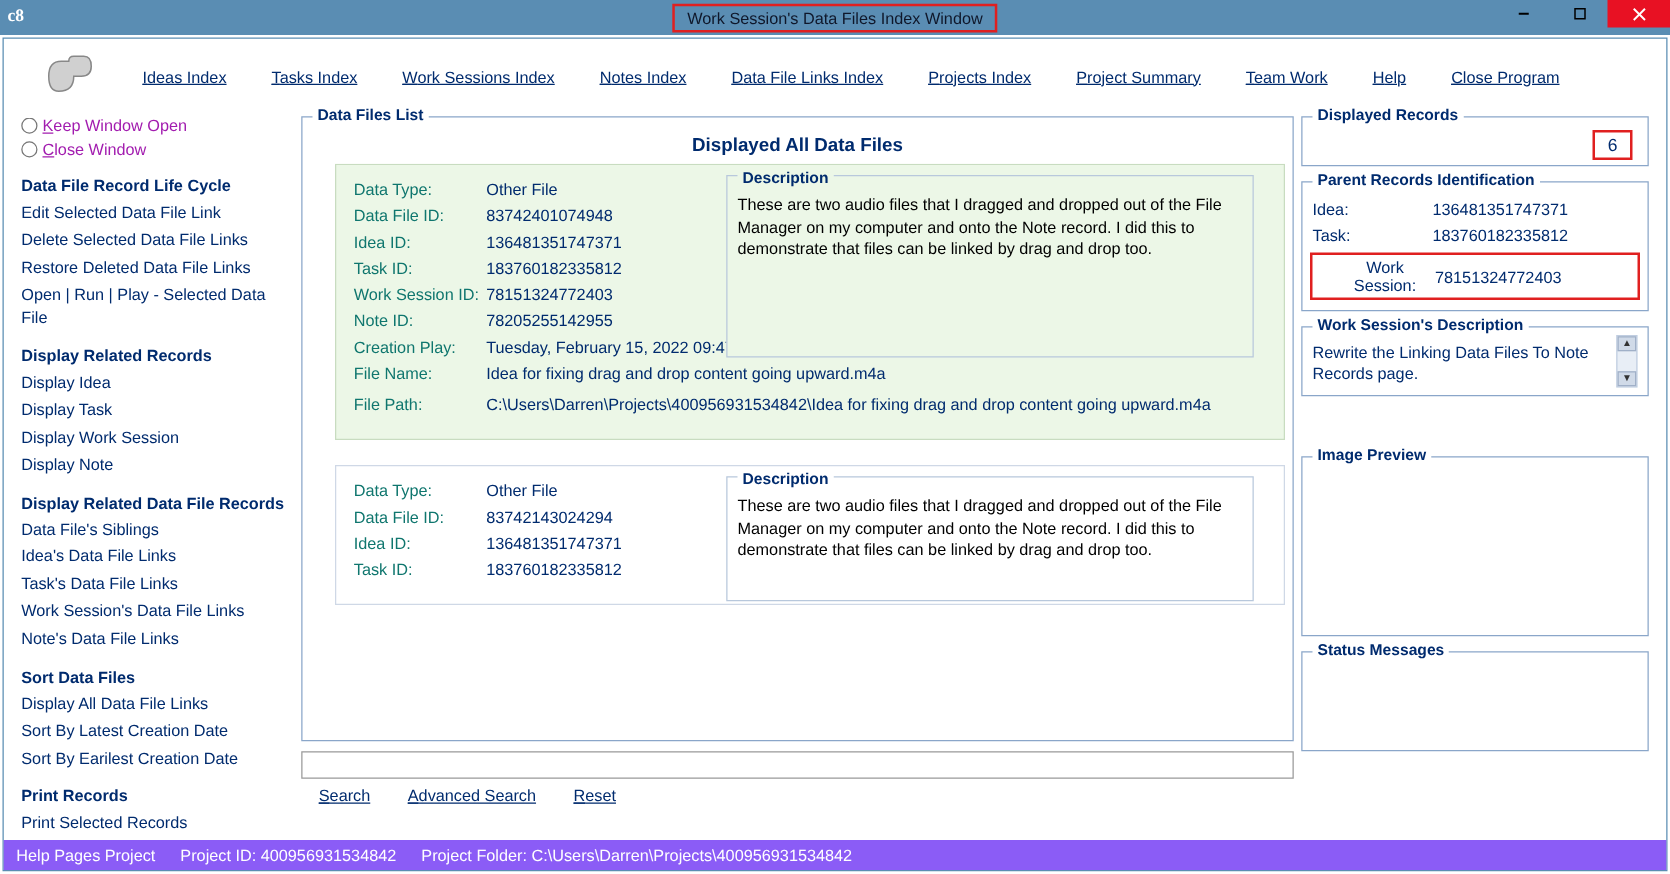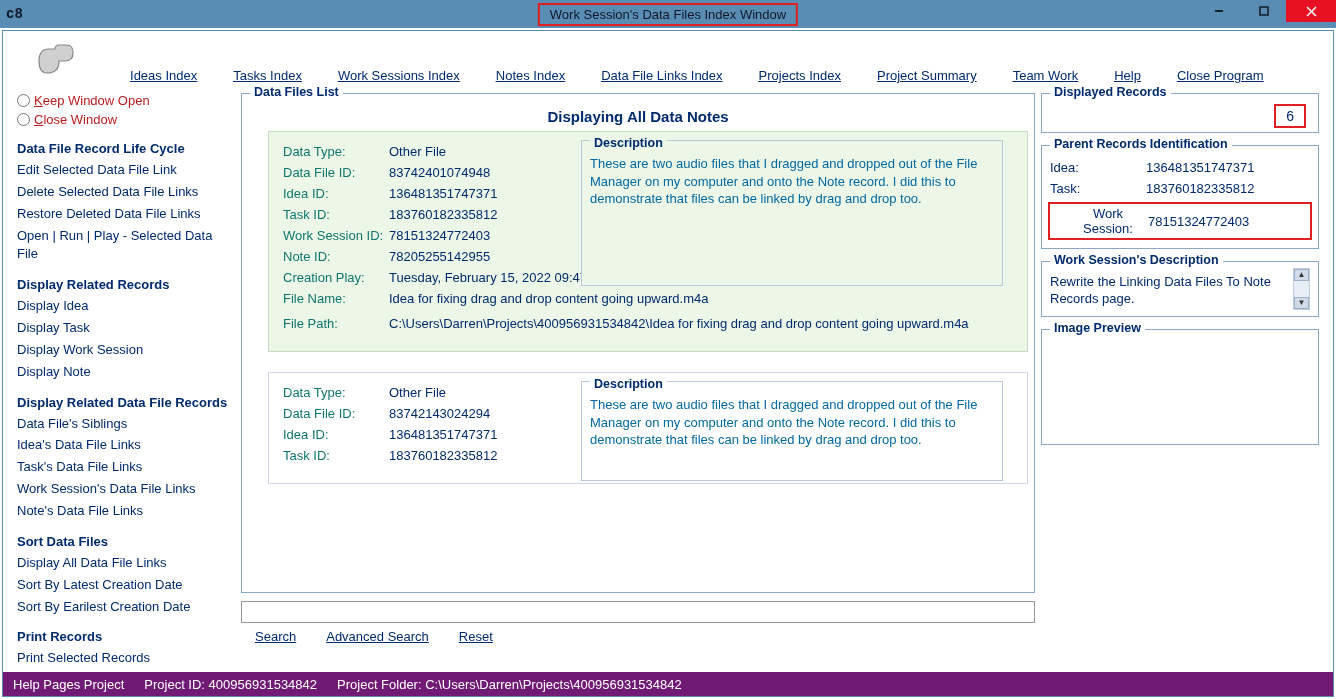--- a/index.html
+++ b/index.html
@@ -1,45 +1,45 @@
 <!DOCTYPE html>
 <html><head>
 <meta charset="utf-8">
 <style>
 * { box-sizing: border-box; margin: 0; padding: 0; font-family: "Segoe UI", Tahoma, sans-serif; }
 body { width: 1336px; height: 699px; background: #fff; overflow: hidden; position: relative; }
 
 
 .titlebar { height: 28px; background: #5a8db3; display: flex; align-items: center; position: relative; }
-.titlebar .icon-left { margin-left: 6px; color: #0f172a; font-size: 14px; font-weight: bold; font-family: Liberation Mono, monospace; }
+.titlebar .icon-left { margin-left: 6px; color: #ffffff; font-size: 14px; font-weight: bold; font-family: Liberation Serif, serif; }
 .titlebar .title { position: absolute; left: 50%; transform: translateX(-50%); color: #0f172a; font-size: 13px; border: 2px solid #e02020; padding: 2px 10px; background: #5a8db3; }
 .titlebar .win-controls { position: absolute; right: 0; top: 0; display: flex; height: 22px; }
 .titlebar .win-btn { width: 45px; height: 22px; display: flex; align-items: center; justify-content: center; color: #000; font-size: 12px; }
 .titlebar .win-btn.close { background: #e81123; color: #fff; width: 50px; }
 .titlebar .win-btn.min svg, .titlebar .win-btn.max svg { stroke: #000; }
 .titlebar .win-btn.close svg { stroke: #fff; }
 
 
 .inner-border { border: 1px solid #5a8db3; margin: 2px; height: calc(100% - 32px); background: #fff; position: relative; }
 
 
-.topmenu { display: flex; align-items: flex-end; padding: 8px 20px 10px 30px; gap: 45px; }
+.topmenu { display: flex; align-items: center; padding: 8px 20px 10px 30px; gap: 29px; }
 .logo { width: 44px; height: 44px; }
 .menu-links { display: flex; gap: 36px; margin-left: 8px; }
 .menu-links a { color: #002b6e; font-size: 13px; text-decoration: underline; cursor: pointer; }
 .menu-links a::first-letter { text-decoration: underline; }
 
 
 .content { display: flex; padding: 0 14px; height: calc(100% - 100px); gap: 6px; }
 
 
 .sidebar { width: 218px; flex-shrink: 0; font-size: 13px; display: flex; flex-direction: column; gap: 3px; }
 .sidebar .radio-row { display: flex; align-items: center; gap: 4px; margin-bottom: 1px; }
 .sidebar .radio-row input { margin: 0; }
-.sidebar .radio-row label { color: #b91c1c; }
+.sidebar .radio-row label { color: #a21caf; }
 .sidebar .radio-row label span.ul { text-decoration: underline; }
 .sidebar .group-title { color: #002b6e; font-weight: bold; font-size: 13px; margin-top: 10px; margin-bottom: 2px; }
 .sidebar .link { color: #002b6e; cursor: pointer; line-height: 1.45; }
 
 
 .center { flex: 1; position: relative; }
 .fieldset { border: 1px solid #8aa6c9; position: relative; padding: 0; }
 .fieldset > .legend { position: absolute; top: -9px; left: 8px; background: #fff; padding: 0 4px; color: #002b6e; font-size: 12.5px; font-weight: bold; }
 .data-list-fieldset { height: 500px; }
 .listing-title { text-align: center; color: #002b6e; font-size: 15px; font-weight: bold; padding: 14px 0 6px 0; }
@@ -50,21 +50,21 @@
 .records-scroll::-webkit-scrollbar-thumb { background: #d0dae8; border: 1px solid #a0b0c8; }
 .records-scroll::-webkit-scrollbar-button { background: #d0dae8; border: 1px solid #a0b0c8; height: 18px; }
 
 .record-card { background: #ecf7e7; border: 1px solid #c8dcc0; padding: 12px 14px 14px 14px; margin-bottom: 20px; position: relative; }
 .record-card.alt { background: #fff; border: 1px solid #cfd8e6; }
 .record-row { display: flex; margin-bottom: 6px; font-size: 13px; }
 .record-row .k { width: 106px; color: #0f766e; flex-shrink: 0; }
 .record-row .v { color: #002b6e; }
 .desc-box { position: absolute; top: 8px; right: 24px; width: 422px; border: 1px solid #b8c8dc; padding: 4px 8px 8px 8px; background: inherit; }
 .desc-box .dlegend { position: relative; top: -12px; background: inherit; display: inline-block; padding: 0 4px; color: #002b6e; font-weight: bold; font-size: 12.5px; }
-.desc-box .dtext { font-size: 13px; color: #0369a1; margin-top: -8px; line-height: 1.35; }
+.desc-box .dtext { font-size: 13px; color: #000000; margin-top: -8px; line-height: 1.35; }
 .desc-box.bg-white .dlegend { background: #fff; }
 .desc-box.bg-green .dlegend { background: #ecf7e7; }
 
 
 .search-row { margin-top: 8px; }
 .search-row input { width: 100%; border: 1px solid #999; height: 22px; padding: 2px 4px; }
 .search-links { margin-top: 6px; display: flex; gap: 30px; padding-left: 14px; }
 .search-links a { color: #002b6e; font-size: 13px; text-decoration: underline; cursor: pointer; }
 
 
@@ -76,25 +76,25 @@
 .parent-row { display: flex; font-size: 13px; margin-bottom: 6px; align-items: center; }
 .parent-row .pk { width: 96px; color: #002b6e; }
 .parent-row .pv { color: #002b6e; }
 .parent-row.highlight { border: 2px solid #e02020; padding: 2px 0; margin: 2px -2px 0 -2px; }
 .parent-row.highlight .pk { padding-left: 18px; width: 98px; text-align: center; }
 
 .ws-desc-box { font-size: 13px; color: #002b6e; line-height: 1.3; position: relative; padding-right: 34px; }
 .mini-scroll { position: absolute; right: 0; top: 0; width: 17px; height: 42px; background: #e8eef6; border: 1px solid #c0cde0; display: flex; flex-direction: column; justify-content: space-between; }
 .mini-scroll .arr { height: 12px; background: #d0dae8; border: 1px solid #a0b0c8; font-size: 8px; text-align: center; line-height: 10px; color: #333; }
 
-.img-preview { height: 116px; }
+.img-preview { height: 144px; margin-top: 36px; }
 .status-box { height: 80px; }
 
 
-.statusbar { position: absolute; bottom: 0; left: 0; right: 0; height: 24px; background: #701a75; color: #fff; display: flex; align-items: center; padding: 0 10px; font-size: 13px; gap: 20px; }
+.statusbar { position: absolute; bottom: 0; left: 0; right: 0; height: 24px; background: #8b5cf6; color: #fff; display: flex; align-items: center; padding: 0 10px; font-size: 13px; gap: 20px; }
 
 </style>
 </head>
 <body>
 
 <div class="titlebar">
   <span class="icon-left">c8</span>
   <span class="title">Work Session's Data Files Index Window</span>
   <div class="win-controls">
     <div class="win-btn min">
@@ -172,21 +172,21 @@
       <div class="link">Sort By Latest Creation Date</div>
       <div class="link">Sort By Earilest Creation Date</div>
 
       <div class="group-title">Print Records</div>
       <div class="link">Print Selected Records</div>
     </div>
 
     <div class="center">
       <div class="fieldset data-list-fieldset">
         <div class="legend">Data Files List</div>
-        <div class="listing-title">Displaying All Data Notes</div>
+        <div class="listing-title">Displayed All Data Files</div>
 
         <div class="records-scroll">
 
           <div class="record-card">
             <div class="record-row">
                 <span class="k">Data Type:</span>
                 <span class="v">Other File</span>
               </div>
             <div class="record-row">
                 <span class="k">Data File ID:</span>
@@ -296,20 +296,23 @@
             <div class="arr">▲</div>
             <div class="arr">▼</div>
           </div>
         </div>
       </div>
 
       <div class="fieldset img-preview">
         <div class="legend">Image Preview</div>
       </div>
 
+      <div class="fieldset status-box">
+        <div class="legend">Status Messages</div>
+      </div>
     </div>
 
   </div>
 
   <div class="statusbar">
     <span>Help Pages Project</span>
     <span>Project ID:  400956931534842</span>
     <span>Project Folder:  C:\Users\Darren\Projects\400956931534842</span>
   </div>
 

